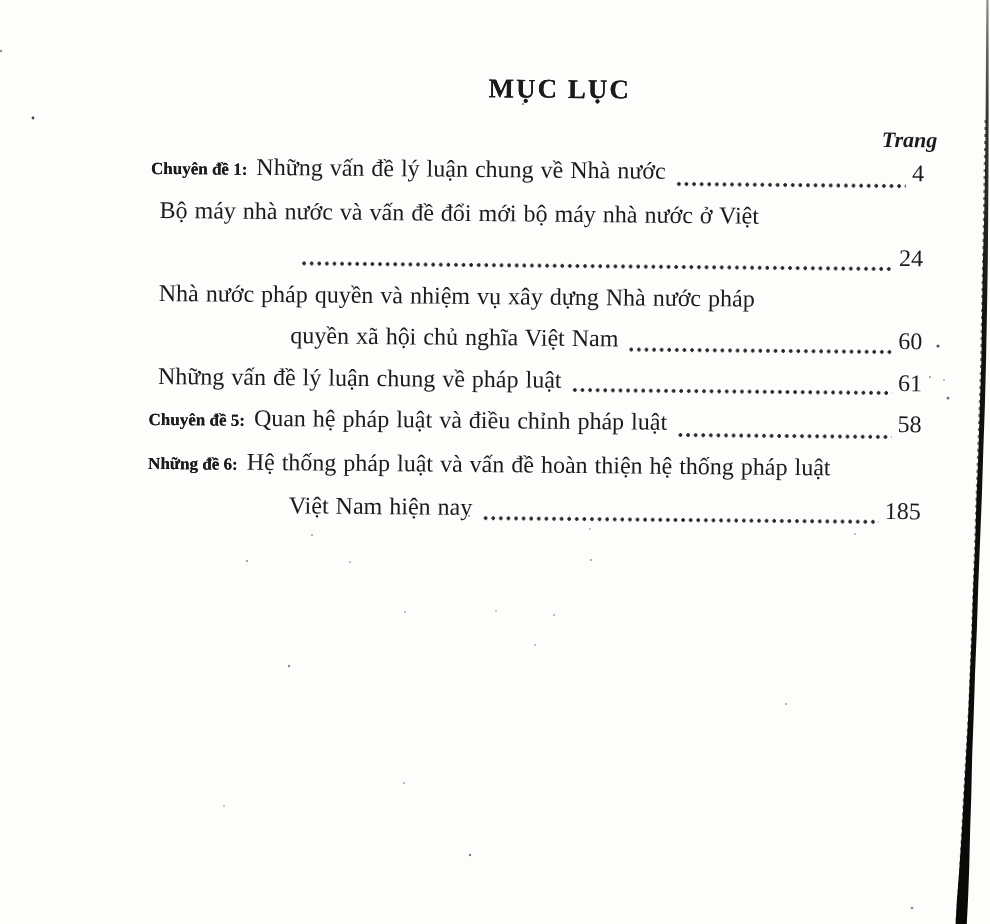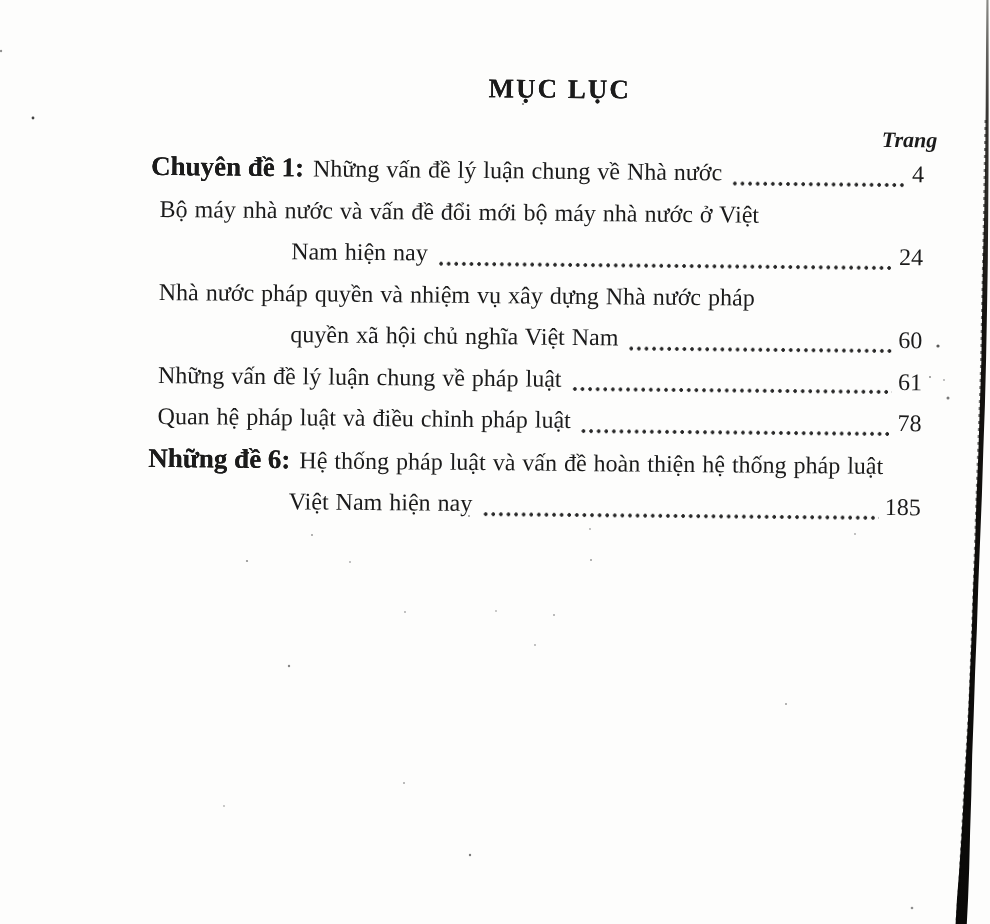--- a/index.html
+++ b/index.html
@@ -47,21 +47,21 @@
     margin-top: 0;
   }
   .row {
     display: flex;
     align-items: baseline;
     line-height: 41.5px;
     white-space: nowrap;
   }
   .label {
     font-weight: bold;
-    font-size: 27px;
+    font-size: 17px;
     flex: 0 0 auto;
     text-shadow: 0 0 0.5px #1b1b1b;
   }
   .text {
     margin-left: 9px;
     flex: 0 0 auto;
     word-spacing: 1px;
   }
   .row.cont {
     padding-left: 141px;
@@ -107,21 +107,20 @@
         <span class="text">Những vấn đề lý luận chung về Nhà nước</span>
         <span class="leader"></span>
         <span class="pageno">4</span>
       </div>
 
       <div>
         <div class="row">
           <span class="text">Bộ máy nhà nước và vấn đề đổi mới bộ máy nhà nước ở Việt</span>
         </div>
         <div class="row cont">
-          <span class="text">Nam hiện nay</span>
           <span class="leader"></span>
           <span class="pageno">24</span>
         </div>
       </div>
 
       <div>
         <div class="row">
           <span class="text">Nhà nước pháp quyền và nhiệm vụ xây dựng Nhà nước pháp</span>
         </div>
         <div class="row cont">
@@ -131,23 +130,24 @@
         </div>
       </div>
 
       <div class="row">
         <span class="text">Những vấn đề lý luận chung về pháp luật</span>
         <span class="leader"></span>
         <span class="pageno">61</span>
       </div>
 
       <div class="row">
+        <span class="label">Chuyên đề 5:</span>
         <span class="text">Quan hệ pháp luật và điều chỉnh pháp luật</span>
         <span class="leader"></span>
-        <span class="pageno">78</span>
+        <span class="pageno">58</span>
       </div>
 
       <div>
         <div class="row">
           <span class="label">Những đề 6:</span>
           <span class="text">Hệ thống pháp luật và vấn đề hoàn thiện hệ thống pháp luật</span>
         </div>
         <div class="row cont">
           <span class="text">Việt Nam hiện nay</span>
           <span class="leader"></span>

